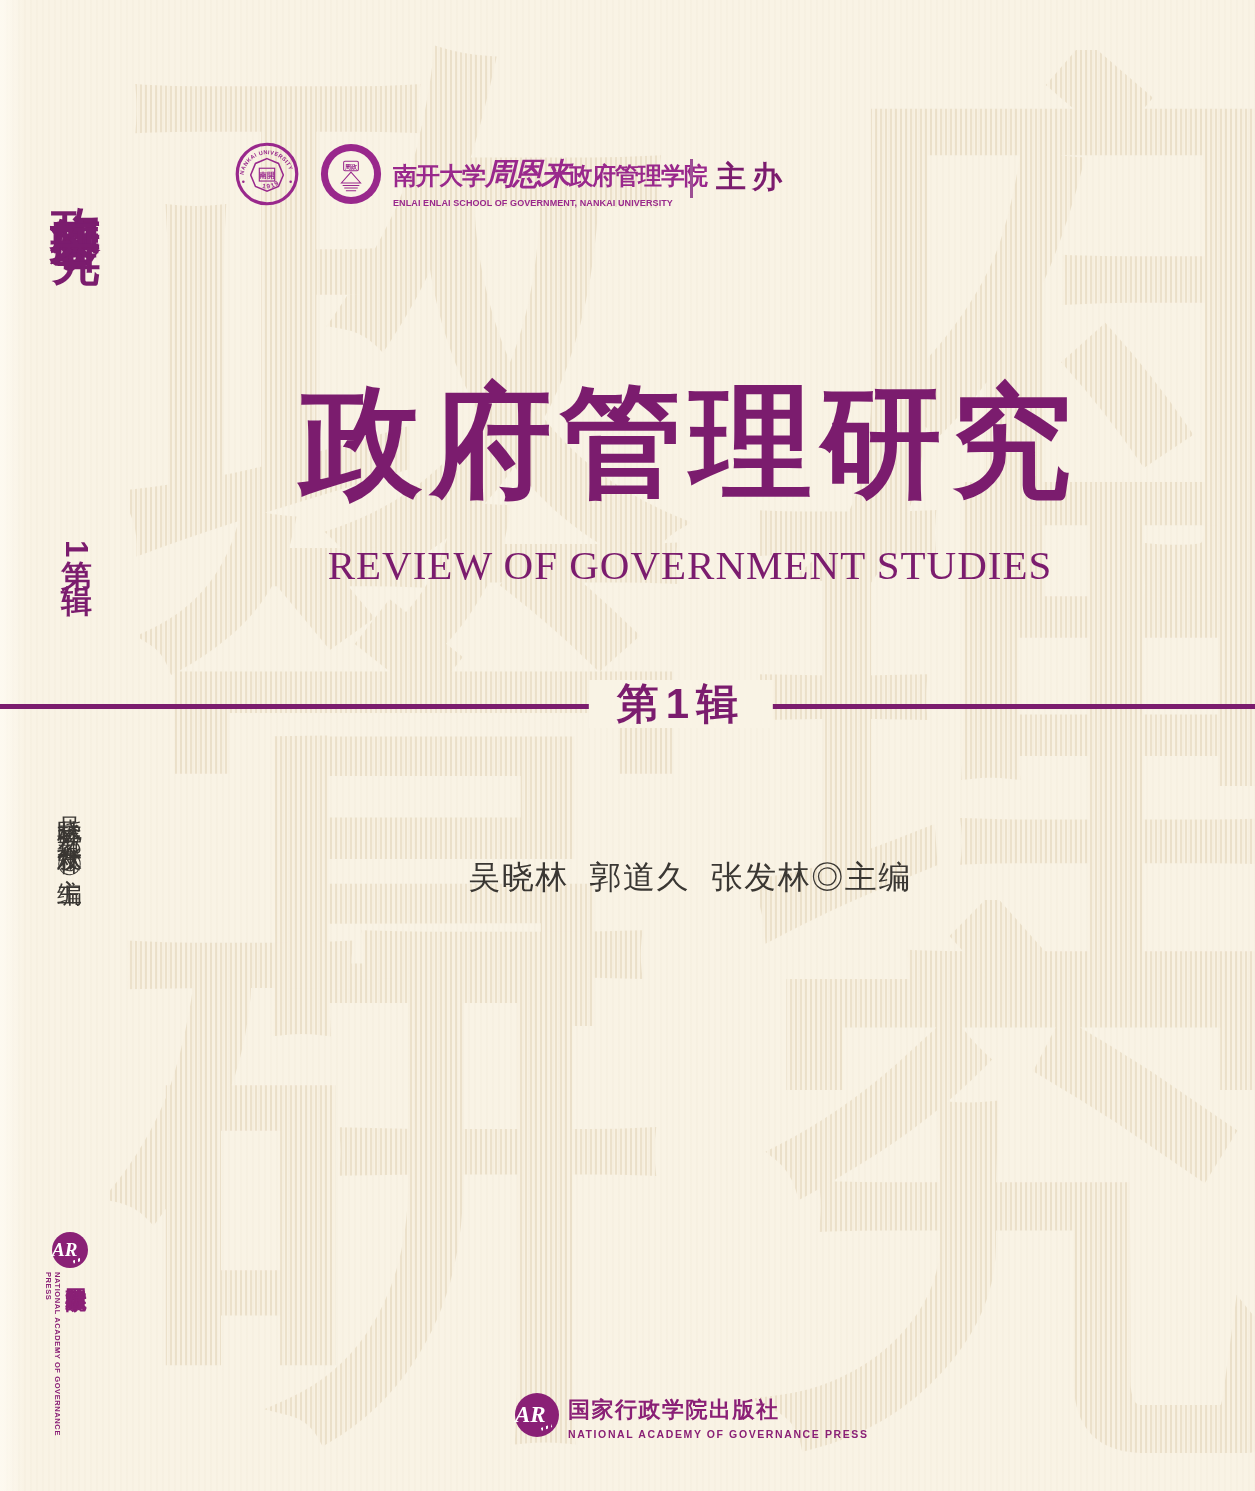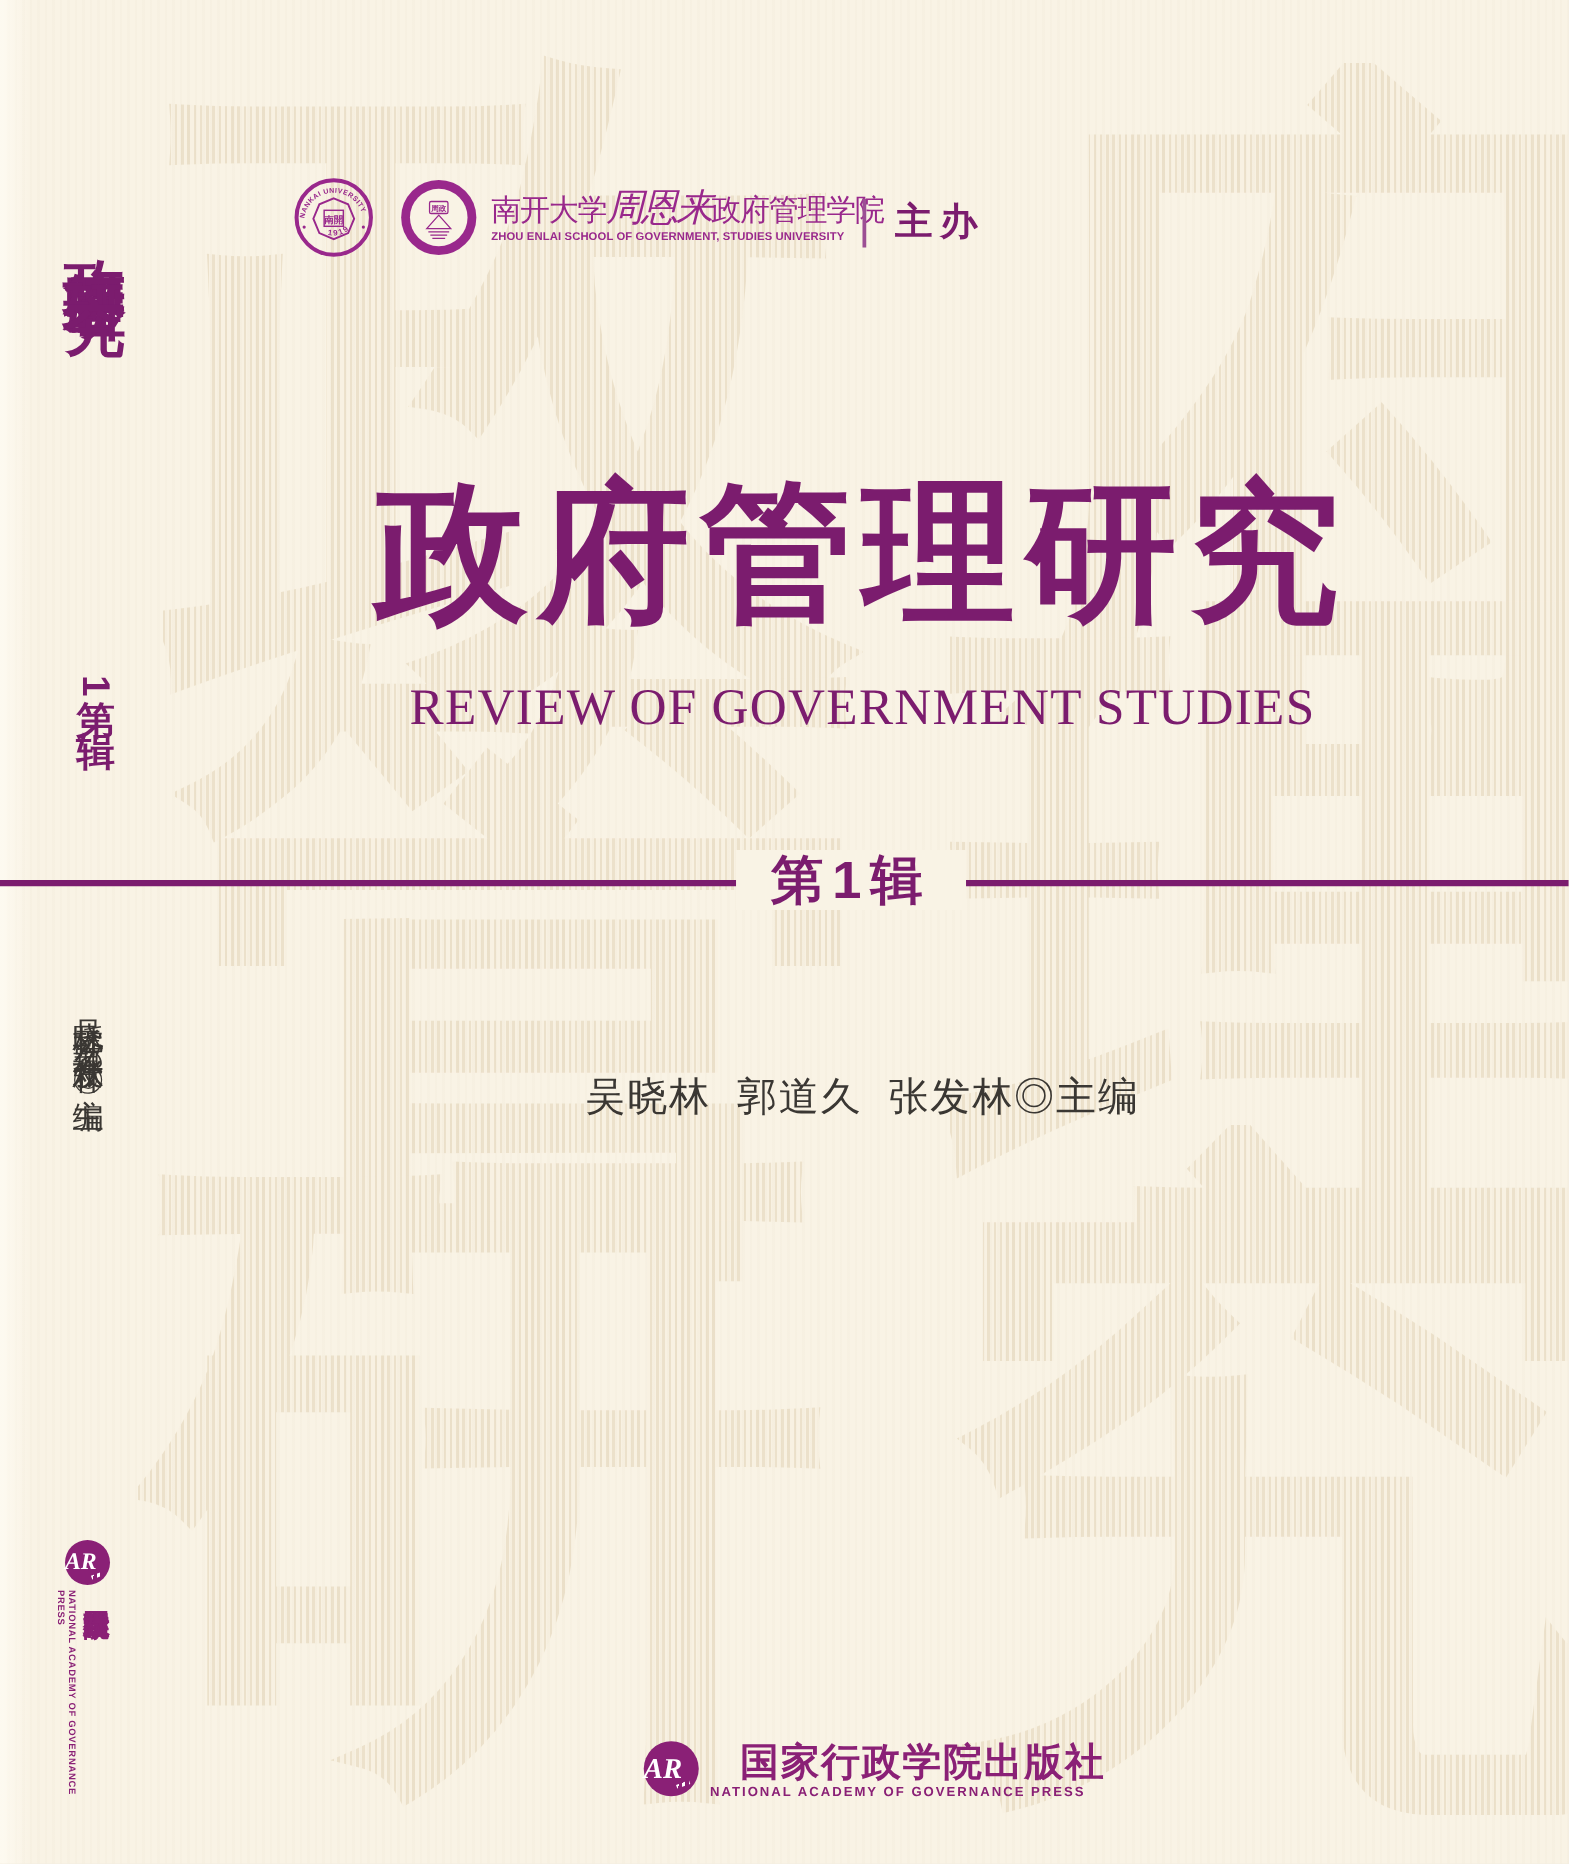--- a/index.html
+++ b/index.html
@@ -86,22 +86,22 @@
     font-size:21px;font-weight:700;letter-spacing:0;
     color:var(--press-color,#8a2076);
   }
 
   
   .seal{position:absolute;}
   .seal-nankai{left:235px;top:142px;width:64px;height:64px;}
   .seal-school{left:319px;top:142px;width:64px;height:64px;}
   .org{position:absolute;left:393px;top:153px;width:340px;}
   .org-cn{
-    font-size:24px;font-weight:400;letter-spacing:-1px;
-    color:var(--accent-bright,#99288c);line-height:28px;white-space:nowrap;
+    font-size:24px;font-weight:700;letter-spacing:-1px;
+    color:var(--accent-bright,#99288c);line-height:42px;white-space:nowrap;
   }
   .org-cn .script{
     font-family:"DejaVu Serif","Liberation Serif",serif;
     font-style:italic;font-size:30px;letter-spacing:-2px;
   }
   .org-en{
     margin-top:1px;font-size:9px;font-weight:700;letter-spacing:.1px;
     color:var(--accent-bright,#99288c);white-space:nowrap;
   }
   .hdr-sep{
@@ -144,24 +144,23 @@
     position:absolute;left:125px;top:856px;width:1130px;
     text-align:center;font-size:32px;letter-spacing:1.5px;
     color:var(--text-dark,#3a3733);white-space:pre;
   }
 
   
   .press-footer{position:absolute;left:515px;top:1393px;display:flex;gap:9px;align-items:flex-start;}
   .press-footer .press-badge{width:44px;height:44px;font-size:23px;flex:0 0 auto;}
   .press-names{padding-top:1px;}
   .press-cn{
-    font-size:31px;font-weight:700;letter-spacing:1.5px;line-height:32px;
+    font-size:22px;font-weight:700;letter-spacing:1.5px;line-height:32px;
     color:var(--press-color,#8a2076);white-space:nowrap;
     font-family:"Liberation Sans",sans-serif;
-    padding-left:24px;
   }
   .press-en{
     margin-top:2px;font-size:10.5px;font-weight:700;letter-spacing:1.6px;
     color:var(--press-color,#8a2076);white-space:nowrap;
   }
 </style>
 </head>
 <body>
 
 <div class="cover">
@@ -214,21 +213,21 @@
     <circle cx="50" cy="50" r="47" fill="#99288c"></circle>
     <circle cx="50" cy="50" r="36" fill="#f9f3e5"></circle>
     <rect x="38.5" y="30" width="23" height="15" rx="2" fill="none" stroke="#99288c" stroke-width="1.6"></rect>
     <text x="50" y="41.5" text-anchor="middle" font-size="9.5" font-weight="bold" fill="#99288c">周政</text>
     <path d="M50 47 L65 64 L35 64 Z" fill="none" stroke="#99288c" stroke-width="1.6"></path>
     <path d="M37 68 H63 M39.5 72 H60.5 M42 76 H58" stroke="#99288c" stroke-width="1.6" fill="none"></path>
   </svg>
 
   <div class="org">
     <div class="org-cn"><span>南开大学</span><span class="script">周恩来</span><span>政府管理学院</span></div>
-    <div class="org-en">ZHOU ENLAI SCHOOL OF GOVERNMENT, STUDIES UNIVERSITY</div>
+    <div class="org-en">ENLAI ENLAI SCHOOL OF GOVERNMENT, NANKAI UNIVERSITY</div>
   </div>
   <div class="hdr-sep"></div>
   <div class="host">主办</div>
 
   <h1 class="title-cn">政府管理研究</h1>
   <div class="title-en">REVIEW OF GOVERNMENT STUDIES</div>
 
   <div class="rule"></div>
   <div class="rule-label">第1辑</div>
 

